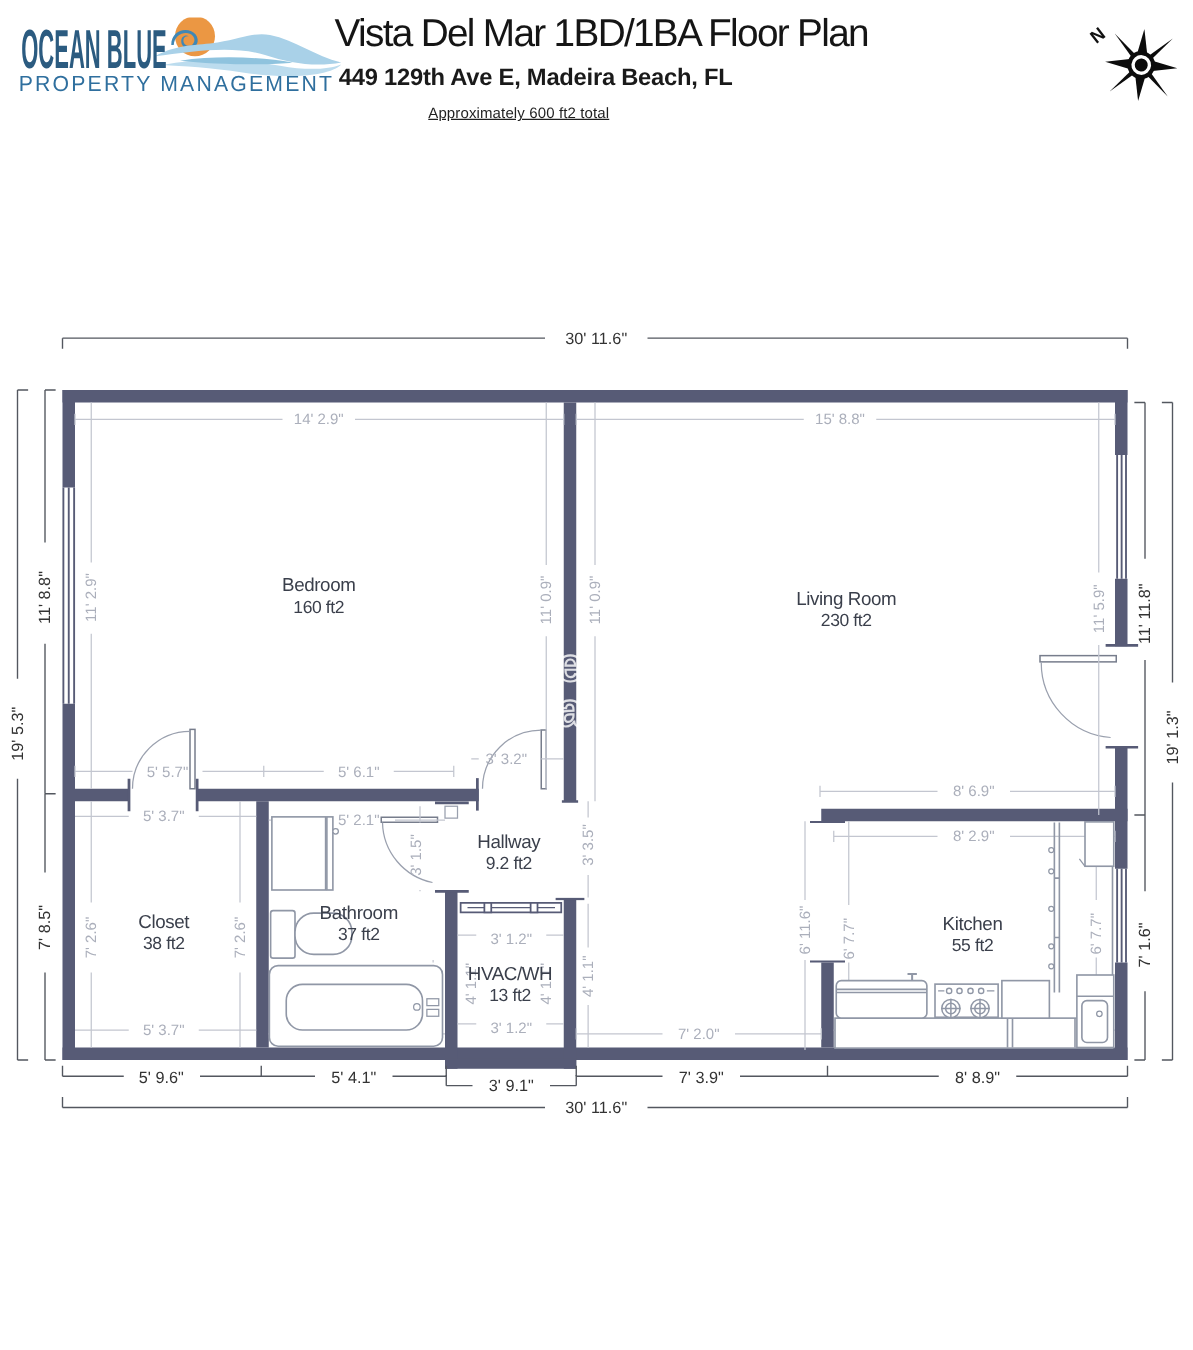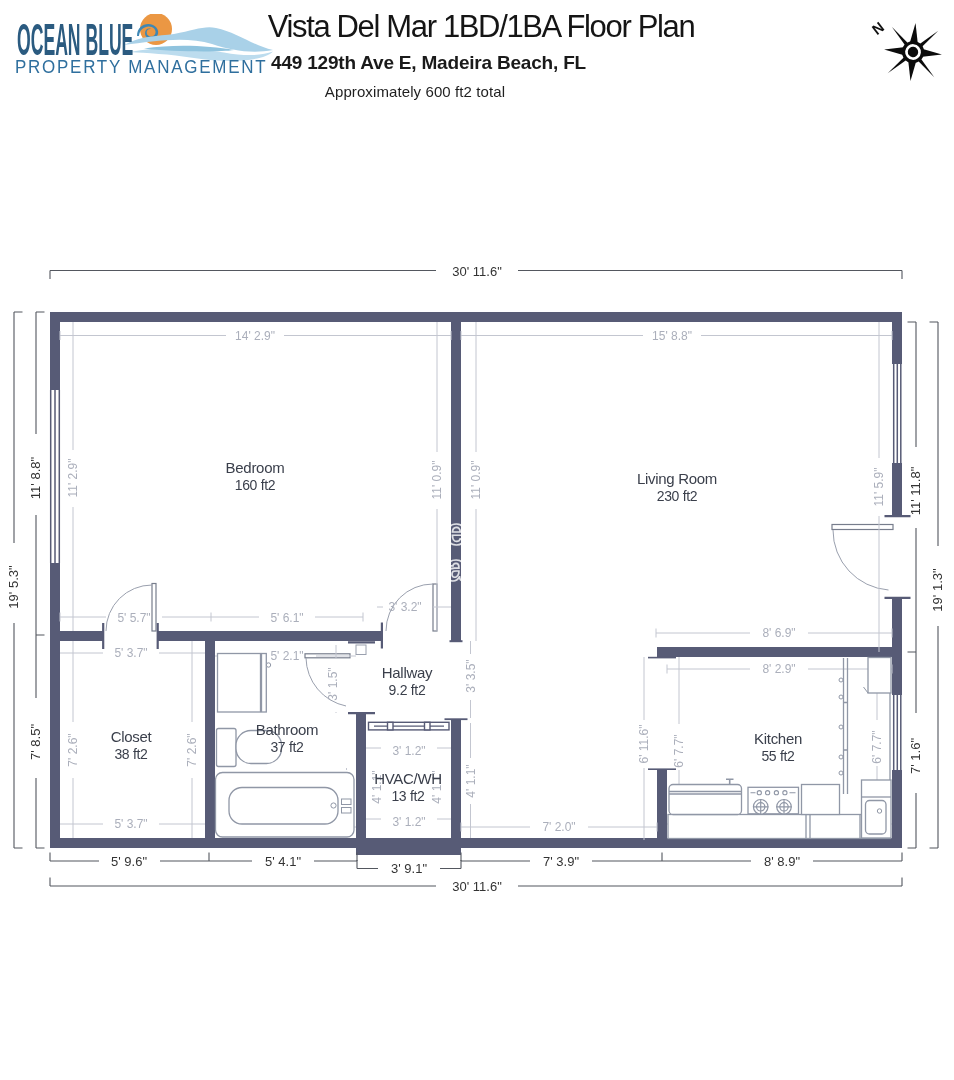--- a/index.html
+++ b/index.html
@@ -8,21 +8,21 @@
   .abs{position:absolute;}
 </style>
 </head>
 <body>
 <div id="page">
 
 <div class="abs" style="left:4px;top:9px;width:954px;text-align:center;font-size:31px;letter-spacing:-1.35px;color:#151515;">Vista Del Mar 1BD/1BA Floor Plan</div>
 
 <div class="abs" style="left:0;top:52px;width:857px;text-align:center;font-size:19px;font-weight:600;letter-spacing:-0.2px;color:#1a1a1a;">449 129th Ave E, Madeira Beach, FL</div>
 
-<div class="abs" style="left:0;top:83px;width:830px;text-align:center;font-size:15px;font-weight:500;letter-spacing:0.1px;color:#1f1f1f;">Approximately 600 ft2 total</div>
+<div class="abs" style="left:0;top:83px;width:830px;text-align:center;font-size:12px;font-weight:500;letter-spacing:0.1px;color:#1f1f1f;text-decoration:underline;">Approximately 600 ft2 total</div>
 
 <div class="abs" style="left:0;top:0;width:340px;height:120px;text-decoration:underline;">
 
   <svg class="abs" style="left:124px;top:14px;" width="150" height="50" viewBox="0 0 150 50">
     <defs>
       <linearGradient id="sung" x1="0" y1="0" x2="0.4" y2="1">
         <stop offset="0" stop-color="#f3b268"></stop>
         <stop offset="1" stop-color="#e07b28"></stop>
       </linearGradient>
     </defs>

